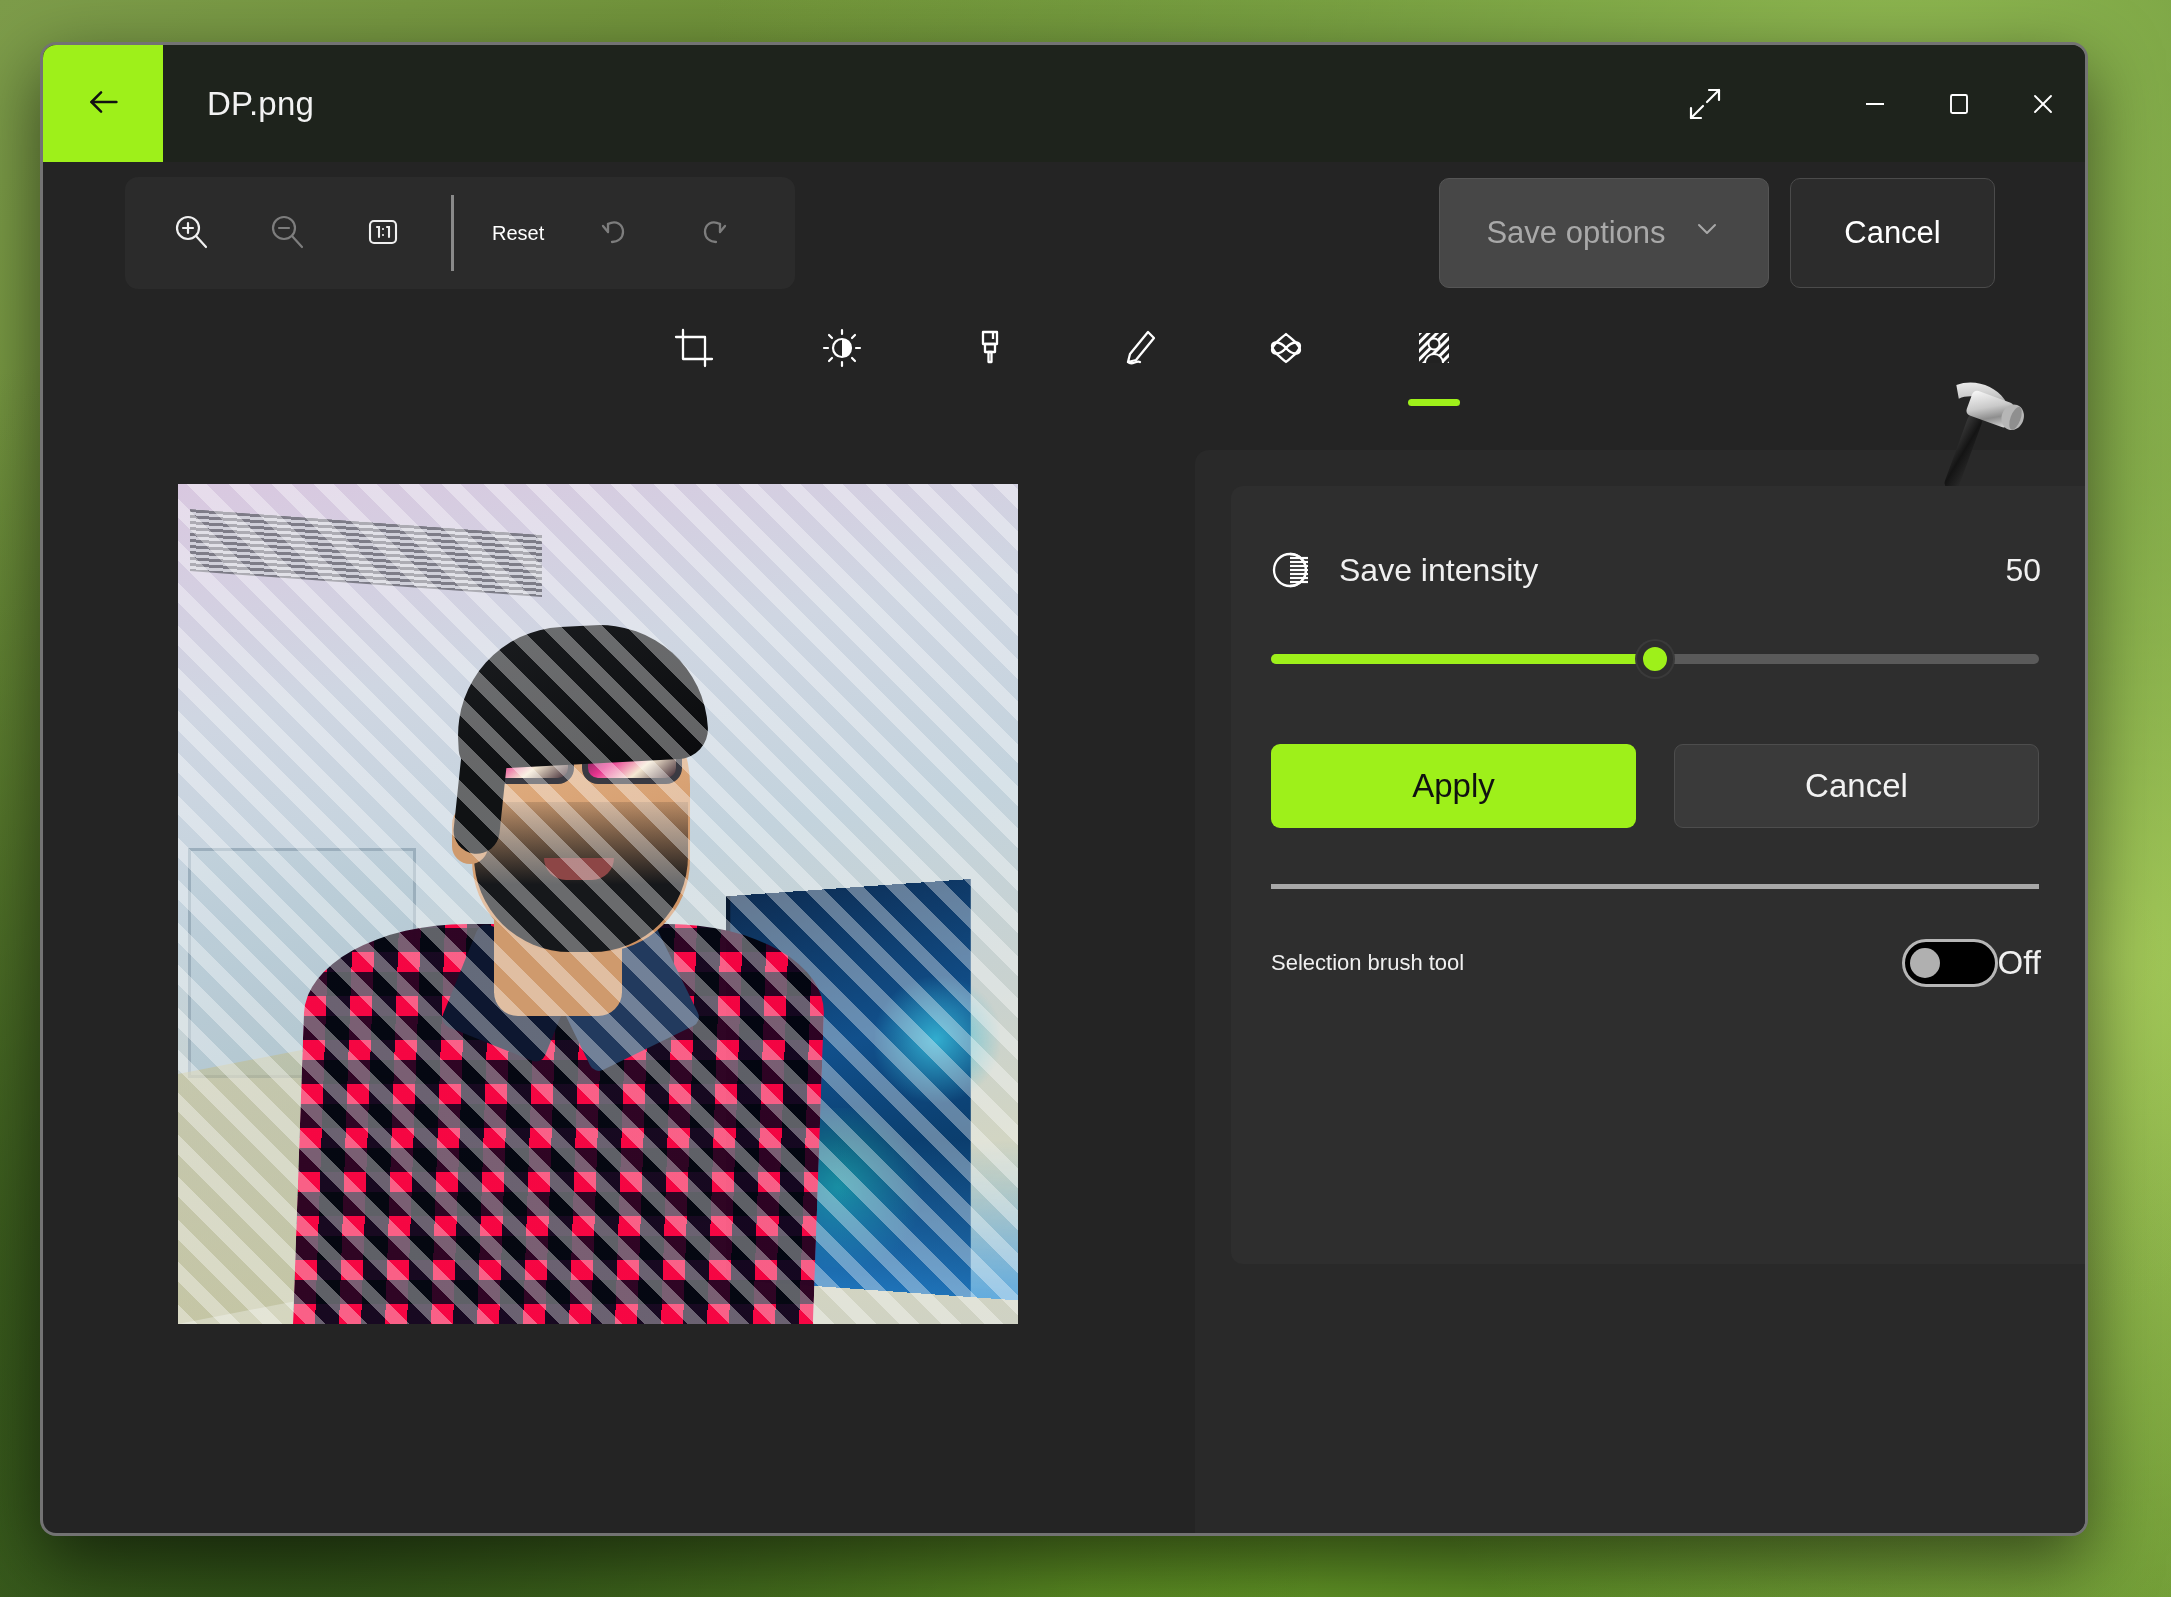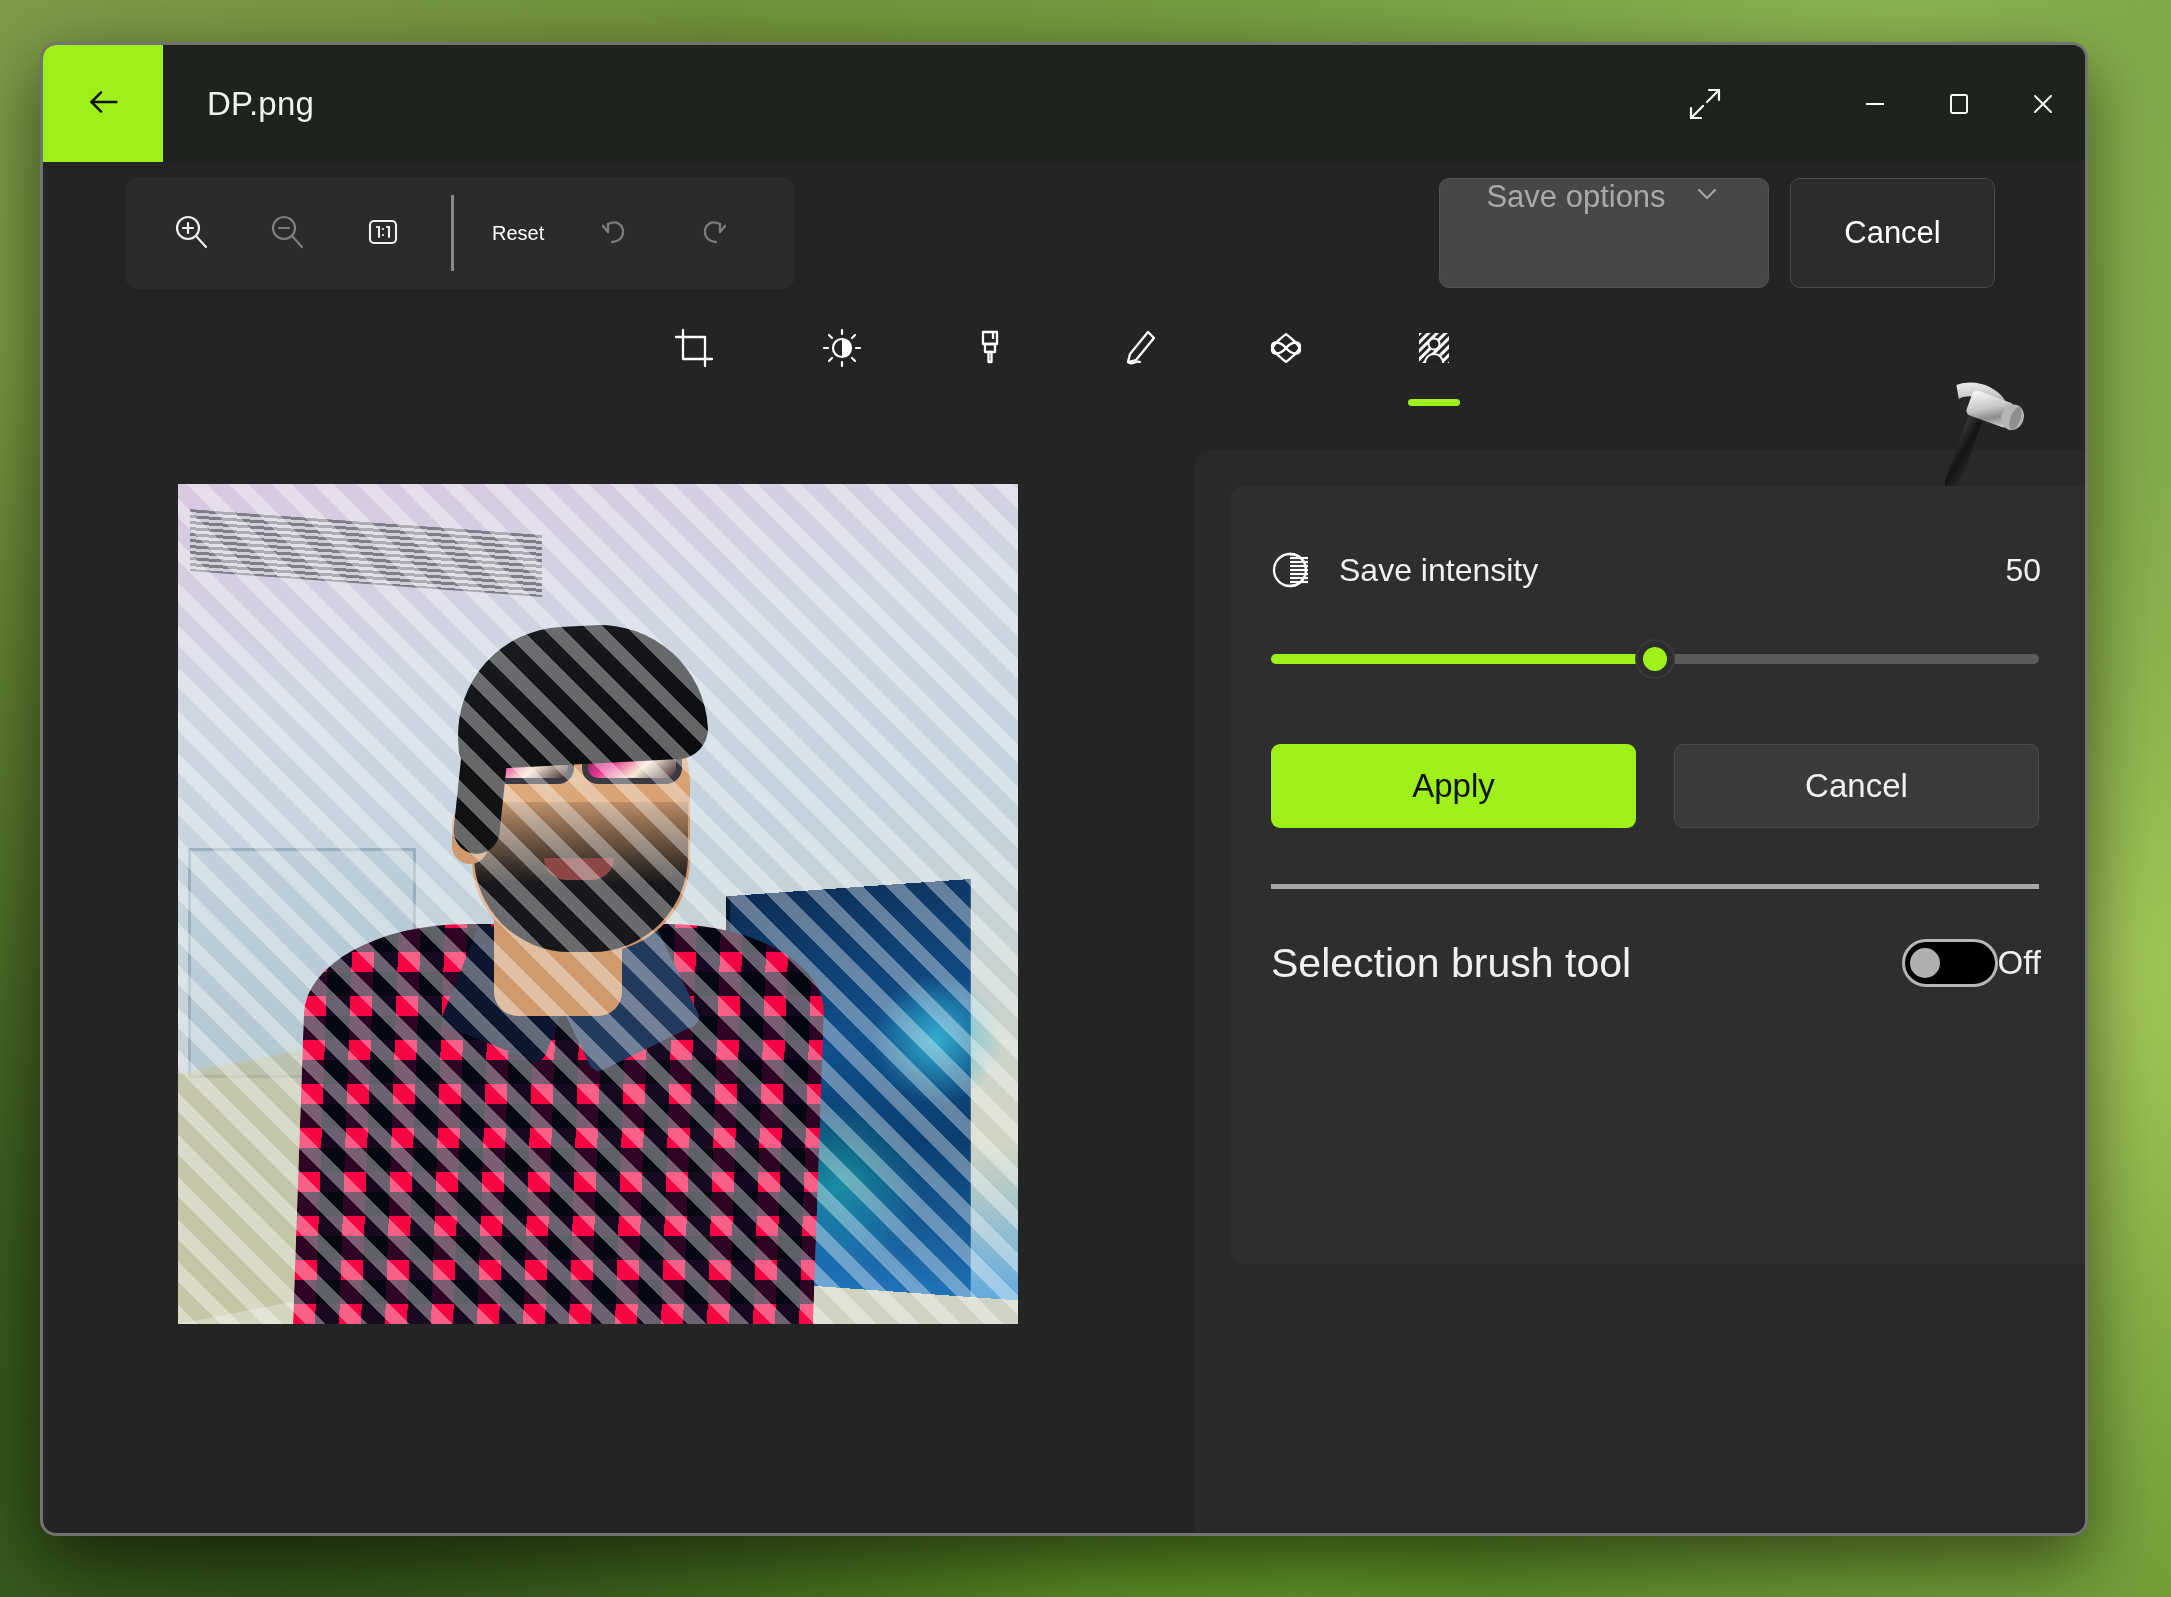--- a/index.html
+++ b/index.html
@@ -98,21 +98,21 @@
     right: 90px; top: 16px;
     display: flex; gap: 21px;
   }
   .save-options {
     width: 330px; height: 110px;
     background: #474747;
     border: 1px solid #555;
     border-radius: 10px;
     color: #a9a9a9;
     font-size: 31px;
-    display: flex; justify-content: center;
+    display: flex; align-items: center; justify-content: center;
     gap: 26px;
     cursor: pointer;
     font-family: "Liberation Sans", sans-serif;
   }
   .cancel-top {
     width: 205px; height: 110px;
     background: #2c2c2c;
     border: 1px solid #4b4b4b;
     border-radius: 10px;
     color: #ffffff;
@@ -374,21 +374,21 @@
   }
   .hdiv {
     height: 5px; background: #a8a8a8;
     margin: 56px 46px 0 40px;
   }
   .row-brush {
     display: flex; align-items: center;
     padding: 0 44px 0 40px;
     height: 148px;
   }
-  .brush-label { font-size: 41px; color: #f0f0f0; }
+  .brush-label { font-size: 22px; color: #f0f0f0; }
   .toggle-area { margin-left: auto; display:flex; align-items:center; }
   .toggle {
     width: 96px; height: 48px;
     background: #000;
     border: 3px solid #b6b6b6;
     border-radius: 26px;
     position: relative; cursor: pointer;
   }
   .toggle .knob {
     position:absolute; left: 5px; top: 50%;

